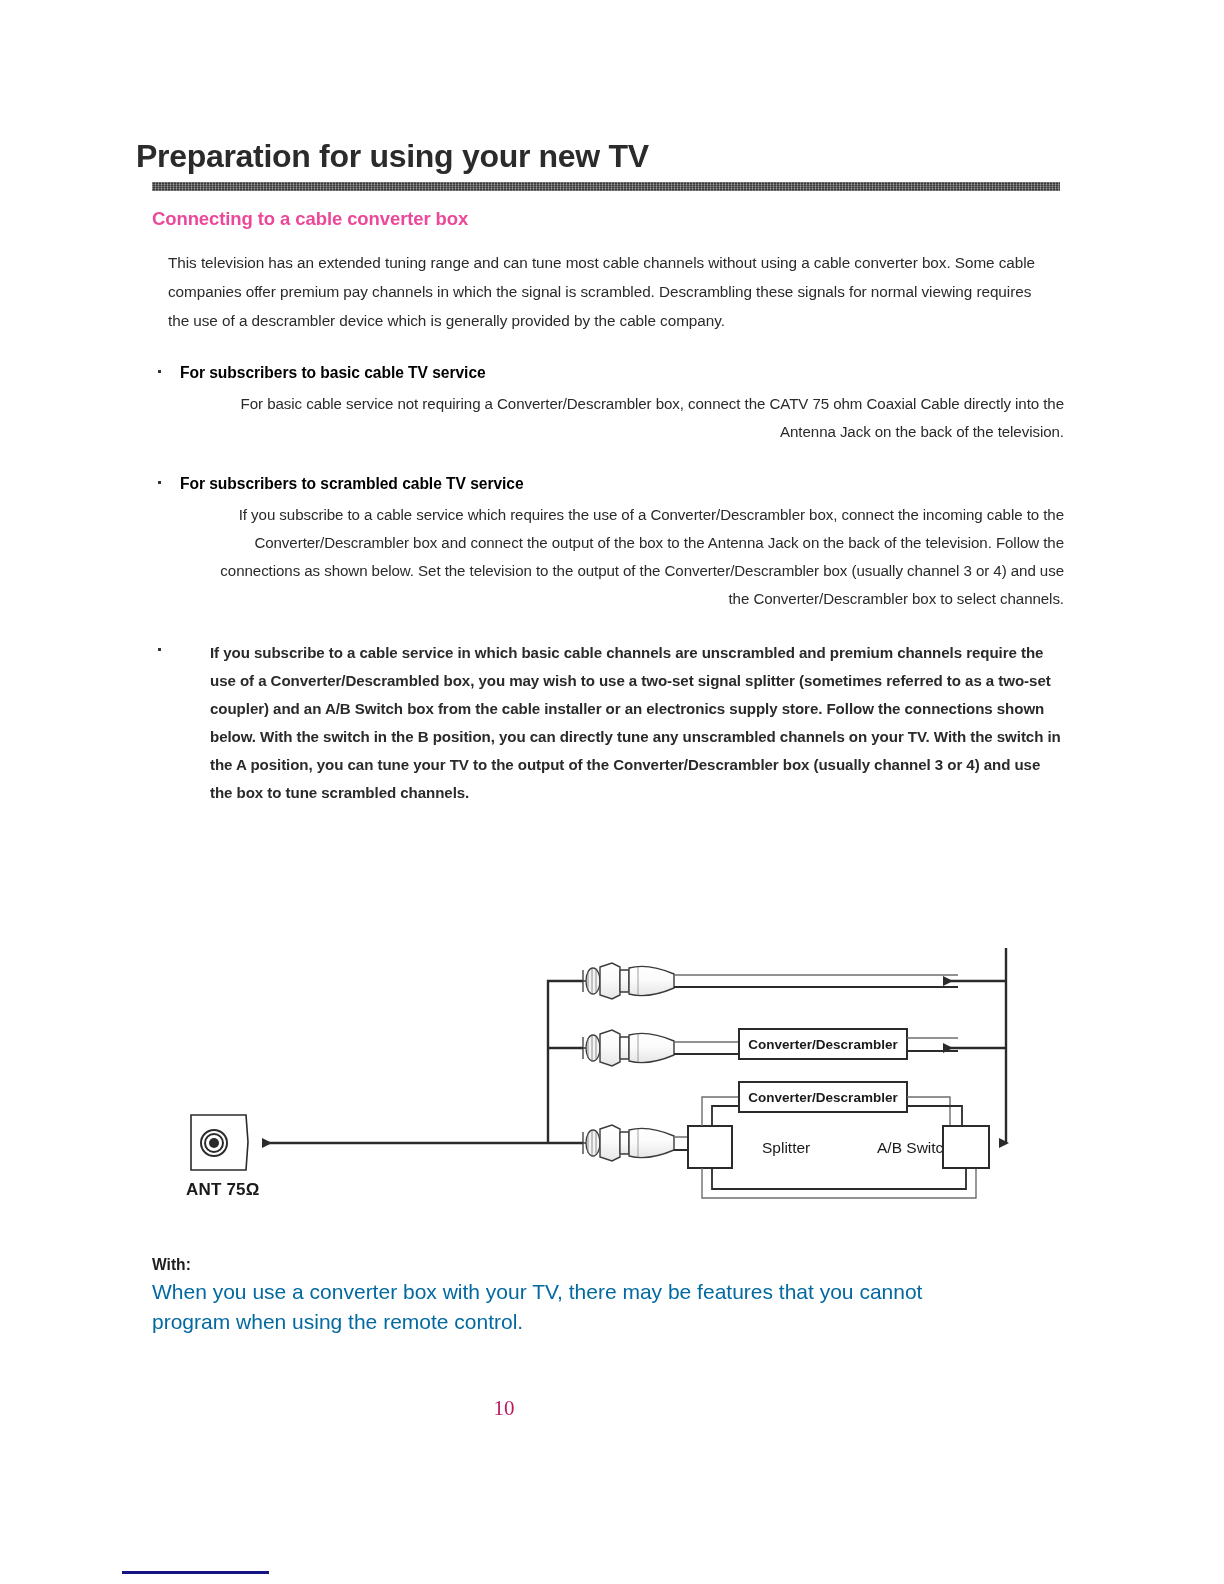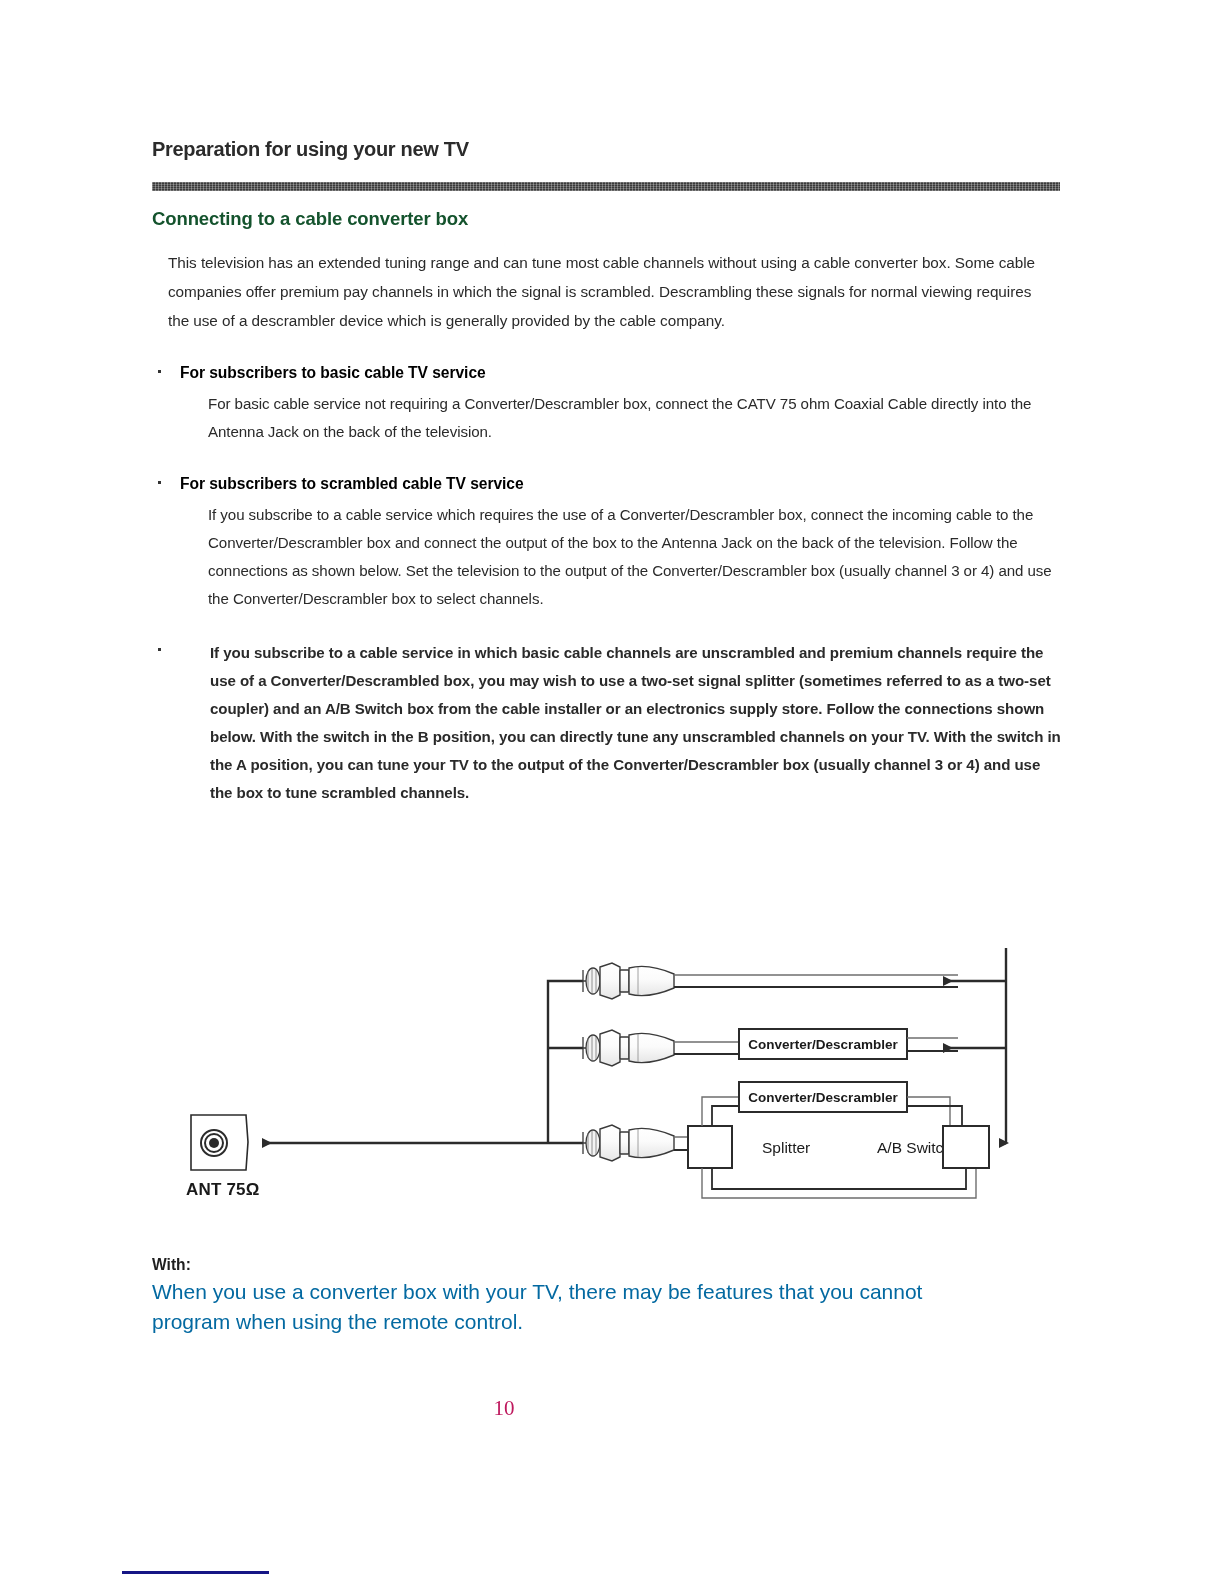--- a/index.html
+++ b/index.html
@@ -16,23 +16,23 @@
     position: relative;
     width: 1224px;
     height: 1584px;
     background: #ffffff;
     overflow: hidden;
   }
 
   
   .page-title {
     position: absolute;
-    left: 152px;
+    left: 136px;
     top: 138px;
-    font-size: 20px;
+    font-size: 32px;
     font-weight: bold;
     letter-spacing: -0.3px;
     color: #2b2b2b;
     white-space: nowrap;
   }
   .title-rule {
     position: absolute;
     left: 152px;
     top: 182px;
     width: 908px;
@@ -55,21 +55,21 @@
   .content {
     position: absolute;
     left: 152px;
     top: 208px;
     width: 912px;
   }
   h2.section-heading {
     margin: 0 0 18px 0;
     font-size: 18.5px;
     font-weight: bold;
-    color: #14532d;
+    color: #ec4899;
     letter-spacing: -0.1px;
   }
   p.body-text {
     margin: 16px;
     font-size: 15.3px;
     line-height: 29px;
     color: #2a2a2a;
     letter-spacing: -0.05px;
   }
 
@@ -93,21 +93,21 @@
     line-height: 24px;
     letter-spacing: -0.05px;
   }
   .bullet-body {
     margin-top: 5px;
     font-size: 15.1px;
     line-height: 28px;
     color: #2a2a2a;
     letter-spacing: -0.07px;
   }
-  .indent-1 { padding-left: 28px; }
+  .indent-1 { padding-left: 28px; text-align: right; }
   .indent-2 { padding-left: 30px; font-weight: bold; }
 
   
   .diagram {
     position: absolute;
     left: 150px;
     top: 930px;
     width: 930px;
     height: 280px;
   }

